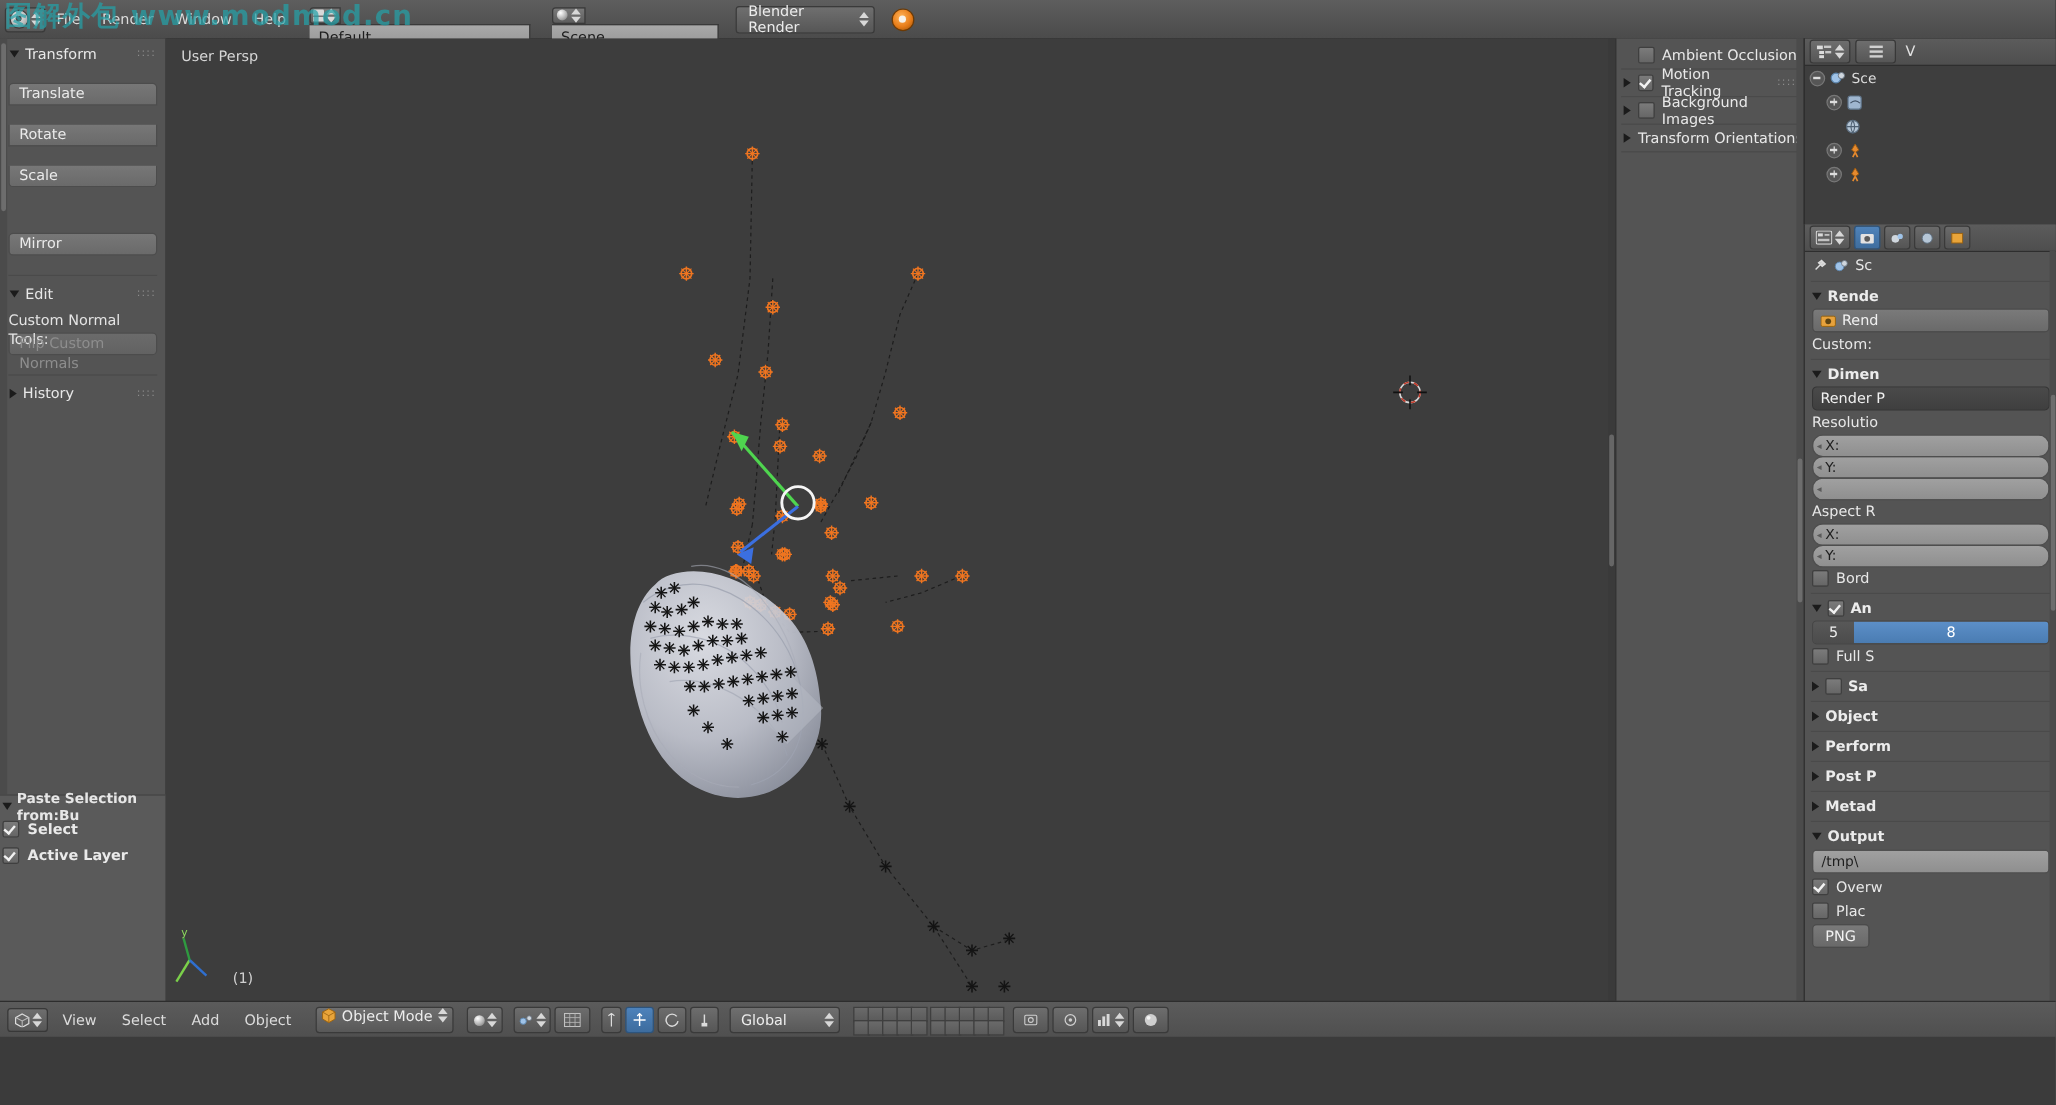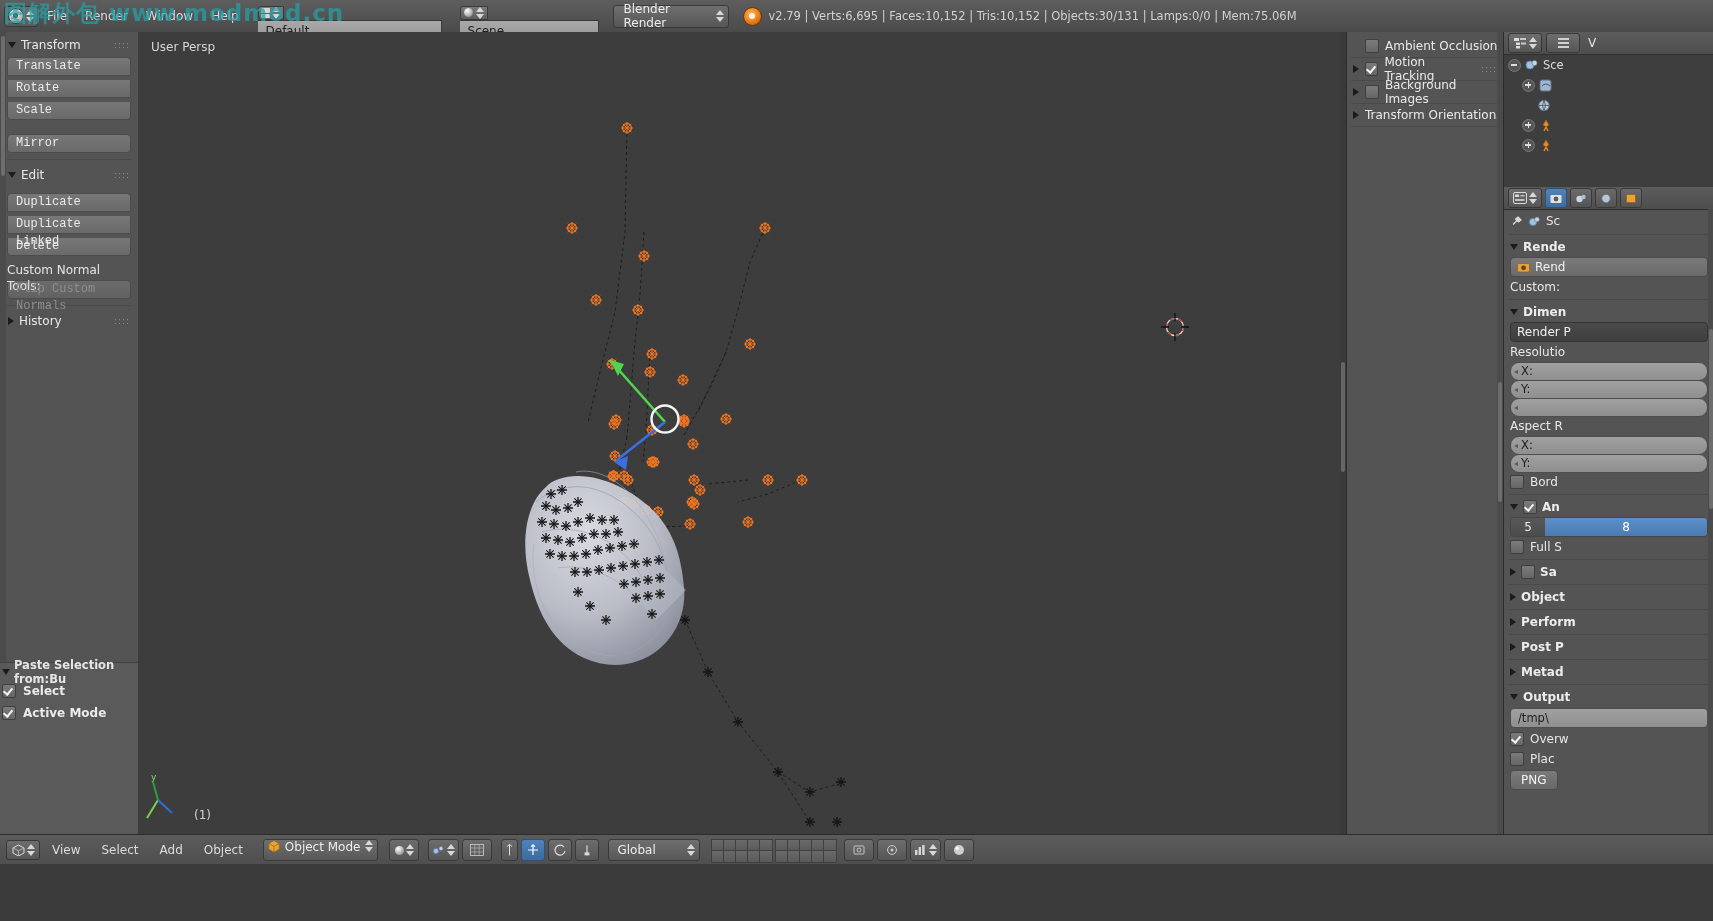--- a/index.html
+++ b/index.html
@@ -111,24 +111,23 @@
   #toolshelf .scrollthumb{
     position:absolute;left:1px;top:4px;width:4px;height:140px;background:#6d6d6d;border-radius:2px;
   }
   .panelhdr{
     display:flex;align-items:center;gap:5px;height:17px;margin:0 8px;color:#e8e8e8;font-size:12px;
   }
   .panelhdr .grip{margin-left:auto;color:#8d8d8d;font-size:9px;letter-spacing:1px;}
   .caret-d{width:0;height:0;border-left:4.5px solid transparent;border-right:4.5px solid transparent;border-top:6px solid #1b1b1b;}
   .caret-r{width:0;height:0;border-top:4.5px solid transparent;border-bottom:4.5px solid transparent;border-left:6px solid #1b1b1b;}
   .tbtn{
-    margin:4px 7px;height:17px;line-height:17px;padding-left:8px;color:#eaeaea;font-size:12px;
+    margin:16px 7px;height:17px;line-height:17px;padding-left:8px;color:#eaeaea;font-size:12px;
     background:linear-gradient(180deg,#777777,#6a6a6a);
     border:1px solid #4c4c4c;
-    font-family:Liberation Mono, monospace;
   }
   .tgroup{margin-top:4px;}
   .tgroup .tbtn{border-radius:0;border-top:none;}
   .tgroup .tbtn:first-child{border-radius:4px 4px 0 0;border-top:1px solid #4c4c4c;}
   .tgroup .tbtn:last-child{border-radius:0 0 4px 4px;}
   .tbtn.single{border-radius:4px;border-top:1px solid #4c4c4c;}
   .tbtn.disabled{color:#8e8e8e;background:linear-gradient(180deg,#6b6b6b,#626262);}
   .tlabel{margin:0 7px;height:16px;line-height:16px;color:#e4e4e4;font-size:12px;}
   .sep{margin:6px 7px 0;height:1px;background:#4a4a4a;}
 
@@ -320,21 +319,20 @@
   <div class="renderengine">
     <span>Blender Render</span>
     <div class="updown">
       <div class="tri-up"></div>
         <div class="tri-dn"></div>
     </div>
   </div>
 
   <div class="statusinfo">
     <div class="blendmark"></div>
-    <span>v2.79 | Verts:6,695 | Faces:10,152 | Tris:10,152 | Objects:30/131 | Lamps:0/0 | Mem:75.06M</span>
   </div>
 </div>
 
 <div id="watermark">图解外包  www.modmod.cn</div>
 
 <div id="toolshelf">
   <div class="scrollstrip">
     <i class="scrollthumb"></i>
   </div>
 
@@ -355,25 +353,20 @@
   <div class="tbtn single">Mirror</div>
 
   <div class="sep"></div>
 
   <div class="panelhdr" style="margin-top:6px">
     <div class="caret-d"></div>
     <span>Edit</span>
     <span class="grip">::::</span>
   </div>
 
-  <div class="tgroup" style="margin-top:10px">
-    <div class="tbtn">Duplicate</div>
-    <div class="tbtn">Duplicate Linked</div>
-    <div class="tbtn">Delete</div>
-  </div>
 
   <div class="tlabel" style="margin-top:6px">Custom Normal Tools:</div>
   <div class="tbtn single disabled" style="margin-top:2px">Flip Custom Normals</div>
 
   <div class="sep"></div>
 
   <div class="panelhdr" style="margin-top:6px">
     <div class="caret-r"></div>
     <span>History</span>
     <span class="grip">::::</span>
@@ -383,21 +376,21 @@
     <div class="opHdr">
       <div class="caret-d"></div>
       <span>Paste Selection from:Bu</span>
     </div>
     <div class="cbrow">
       <div class="cbox on"></div>
       <span>Select</span>
     </div>
     <div class="cbrow">
       <div class="cbox on"></div>
-      <span>Active Mode</span>
+      <span>Active Layer</span>
     </div>
     <div style="height:110px"></div>
   </div>
 </div>
 
 <div id="viewport">
   <div id="vplabel">User Persp</div>
   <div id="vpframe">(1)</div>
 
   <svg width="1208" height="802" viewBox="0 0 1208 802">

